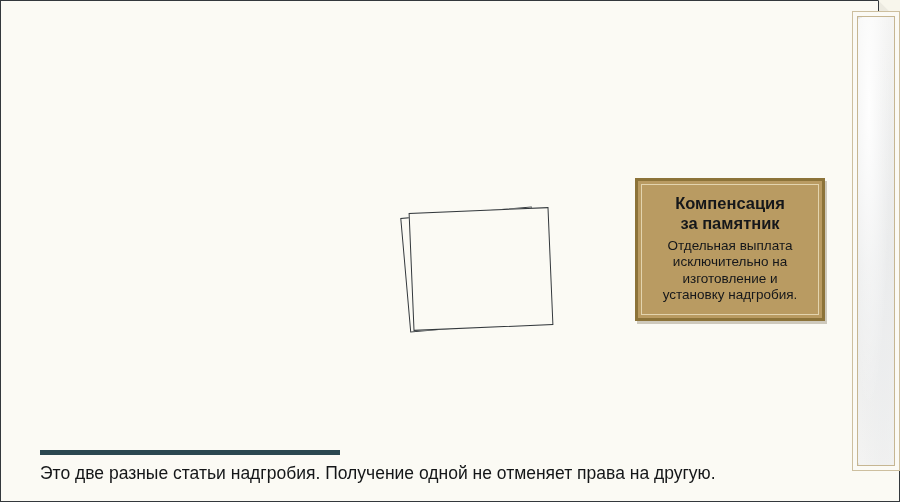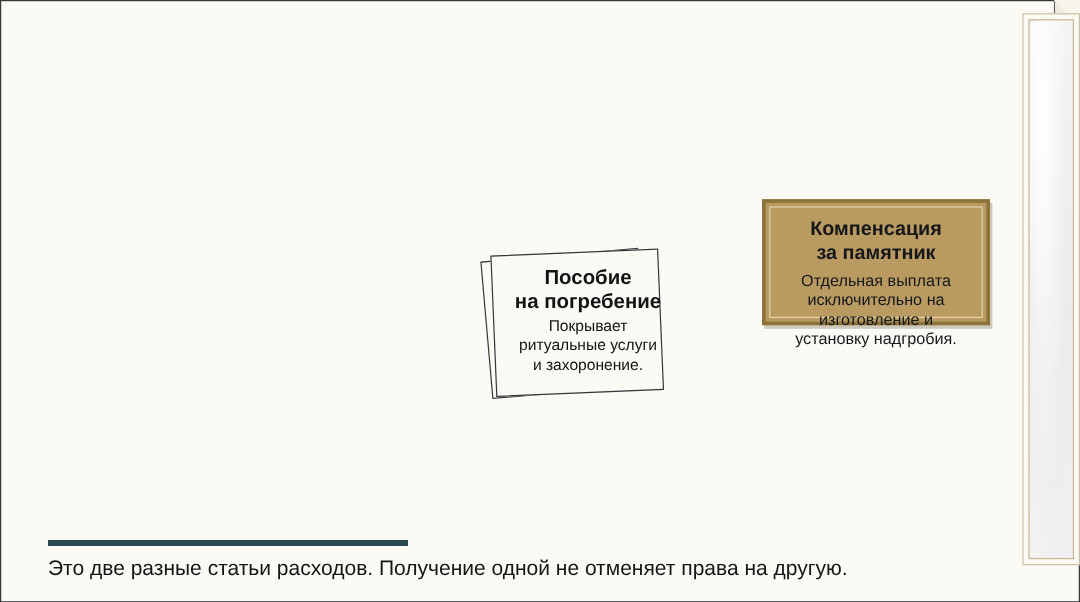--- a/index.html
+++ b/index.html
@@ -158,23 +158,23 @@
     margin-top: 3px;
     font-size: 13px;
     line-height: 1.2;
     white-space: pre-line;
   }
 
   
   #goldcard {
     position: absolute;
     left: 635px;
-    top: 166px;
+    top: 178px;
     width: 190px;
-    height: 105px;
+    height: 143px;
     background: #b99b62;
     border: 3px solid #8c7339;
     box-sizing: border-box;
     z-index: 7;
     box-shadow: 2px 3px 0 rgba(90,76,44,0.28);
   }
   #goldcard .inner {
     position: absolute;
     inset: 3px;
     border: 1px solid #e3d4ae;
@@ -356,39 +356,32 @@
       <line x1="284" y1="235" x2="420" y2="235"></line>
     </g>
   </svg>
 
   <div class="paper" id="paper-back2"></div>
   <div class="paper" id="paper-back1"></div>
   <div id="paper-front">
     <div class="sheet"></div>
     <div class="fold"></div>
   </div>
-  <div id="paper-text">
-    <div class="ttl">Пособие
-на погребение</div>
-    <div class="sub">Покрывает
-ритуальные услуги
-и захоронение.</div>
-  </div>
 
   <div id="goldcard">
     <div class="inner">
       <div class="ttl">Компенсация
 за памятник</div>
       <div class="sub">Отдельная выплата
 исключительно на
 изготовление и
 установку надгробия.</div>
     </div>
   </div>
 
   <div id="rule"></div>
-  <div id="caption">Это две разные статьи расходов. Получение одной не отменяет права на другую.</div>
+  <div id="caption">Это две разные статьи надгробия. Получение одной не отменяет права на другую.</div>
 
   <div id="marble">
     <div class="pane"></div>
   </div>
 
 </div>
 
 </body></html>

